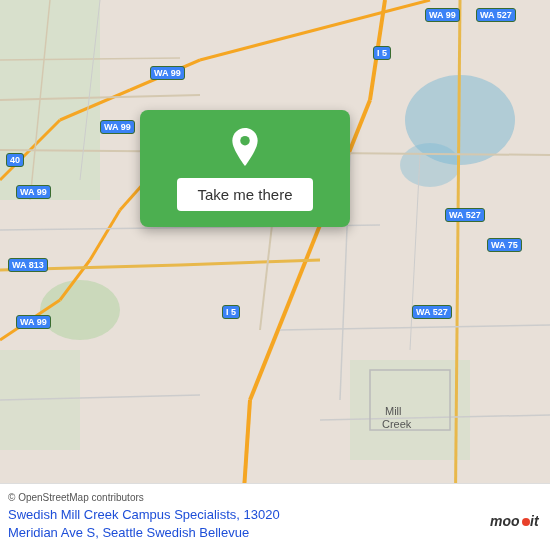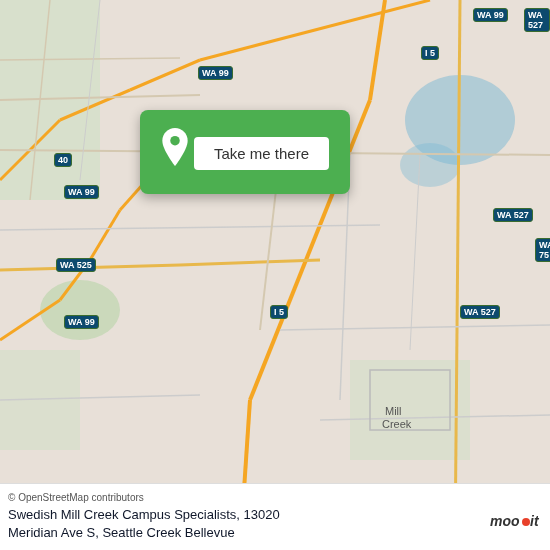--- a/index.html
+++ b/index.html
@@ -32,21 +32,21 @@
     
     #popup-card {
       position: absolute;
       top: 110px;
       left: 140px;
       width: 210px;
       background-color: #4caf50;
       border-radius: 8px;
       padding: 18px 16px 16px 16px;
       display: flex;
-      flex-direction: row;
+      flex-direction: column;
       align-items: center;
       box-shadow: 0 4px 12px rgba(0,0,0,0.3);
       z-index: 10;
     }
 
     #popup-pin {
       width: 38px;
       height: 38px;
       margin-bottom: 12px;
     }
@@ -76,21 +76,21 @@
     }
 
     #attribution {
       font-size: 10px;
       color: #555;
       margin-bottom: 3px;
     }
 
     #location-text {
       font-size: 13px;
-      color: #0f172a;
+      color: #1d4ed8;
       line-height: 1.4;
     }
 
     
     #moovit-logo {
       position: absolute;
       bottom: 10px;
       right: 8px;
       z-index: 11;
       font-style: italic;
@@ -102,24 +102,23 @@
       background: white;
       border: 1.5px solid #aaa;
       border-radius: 3px;
       font-size: 9px;
       font-weight: bold;
       padding: 1px 3px;
       color: #333;
       z-index: 5;
     }
     .road-badge.green {
-      background: #0c4a6e;
+      background: #3b82f6;
       border-color: #3a6c2f;
       color: white;
-      margin-left: 48px;
     }
   </style>
 </head>
 <body>
 
 <div id="map-container">
 
   <div id="map-bg"></div>
 
   <svg id="map-svg" xmlns="http://www.w3.org/2000/svg">
@@ -168,21 +167,21 @@
     <text x="385" y="415" font-size="11" fill="#555" font-family="Arial">Mill</text>
     <text x="382" y="428" font-size="11" fill="#555" font-family="Arial">Creek</text>
   </svg>
 
   <div class="road-badge green" style="top:8px;left:425px;">WA 99</div>
   <div class="road-badge green" style="top:8px;left:476px;">WA 527</div>
   <div class="road-badge green" style="top:120px;left:100px;">WA 99</div>
   <div class="road-badge green" style="top:185px;left:16px;">WA 99</div>
   <div class="road-badge green" style="top:315px;left:16px;">WA 99</div>
   <div class="road-badge green" style="top:66px;left:150px;">WA 99</div>
-  <div class="road-badge green" style="top:258px;left:8px;">WA 525</div>
+  <div class="road-badge green" style="top:258px;left:8px;">WA 813</div>
   <div class="road-badge green" style="top:208px;left:445px;">WA 527</div>
   <div class="road-badge green" style="top:305px;left:412px;">WA 527</div>
   <div class="road-badge green" style="top:238px;left:487px;">WA 75</div>
   <div class="road-badge green" style="top:46px;left:373px;">I 5</div>
   <div class="road-badge green" style="top:305px;left:222px;">I 5</div>
   <div class="road-badge green" style="top:153px;left:6px;">40</div>
 
   <div id="popup-card">
 
     <svg id="popup-pin" viewBox="0 0 40 48" xmlns="http://www.w3.org/2000/svg">
@@ -191,21 +190,21 @@
     </svg>
     <button id="take-me-there-btn">Take me there</button>
   </div>
 
   <div id="info-bar">
     <div id="attribution">
       <span>© OpenStreetMap contributors</span>
     </div>
     <div id="location-text">
       <span>Swedish Mill Creek Campus Specialists, 13020</span><br>
-      <span>Meridian Ave S, Seattle Creek Bellevue</span>
+      <span>Meridian Ave S, Seattle Swedish Bellevue</span>
     </div>
   </div>
 
   <div id="moovit-logo">
     <svg width="52" height="32" viewBox="0 0 52 32" xmlns="http://www.w3.org/2000/svg">
 
       <text x="0" y="22" font-family="Arial" font-weight="bold" font-size="14" fill="#333">moo</text>
       <circle cx="36" cy="18" r="4" fill="#e8402a"></circle>
       <text x="40" y="22" font-family="Arial" font-weight="bold" font-size="14" fill="#333">it</text>
     </svg>

